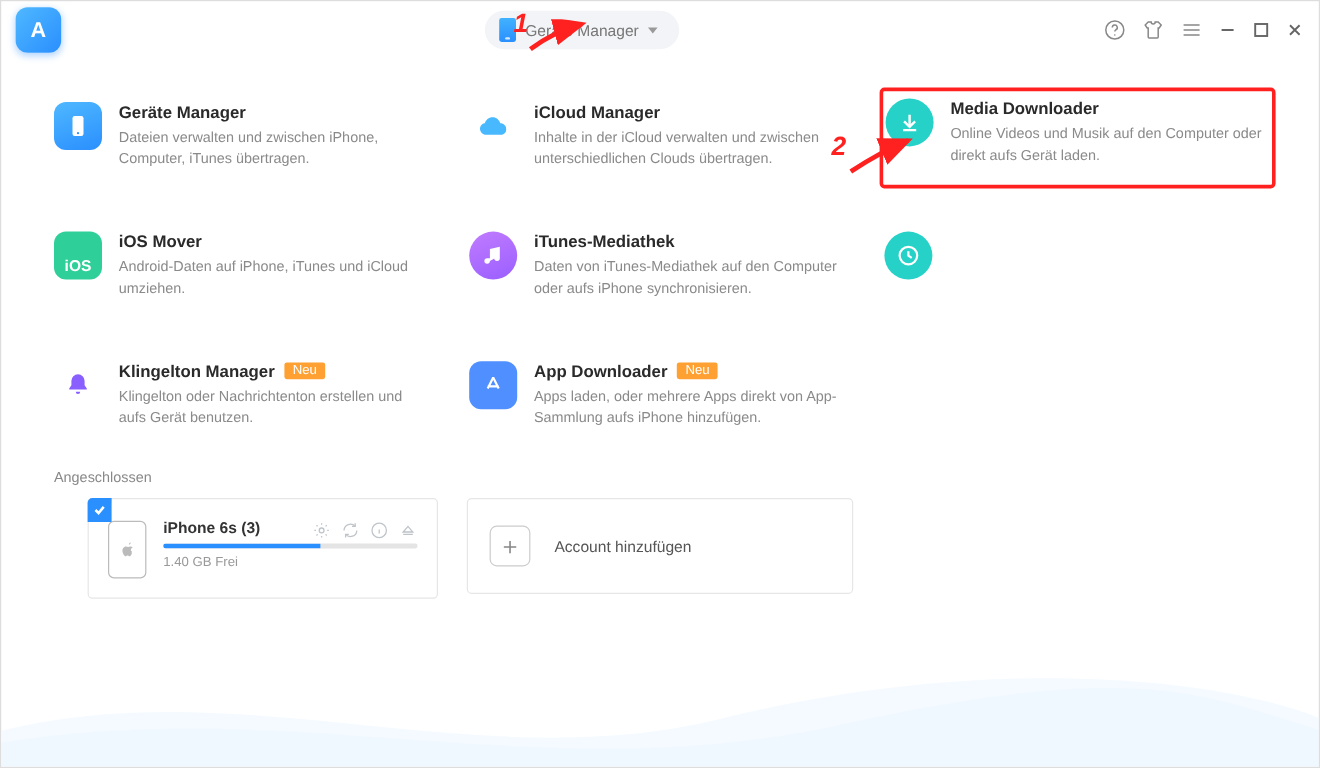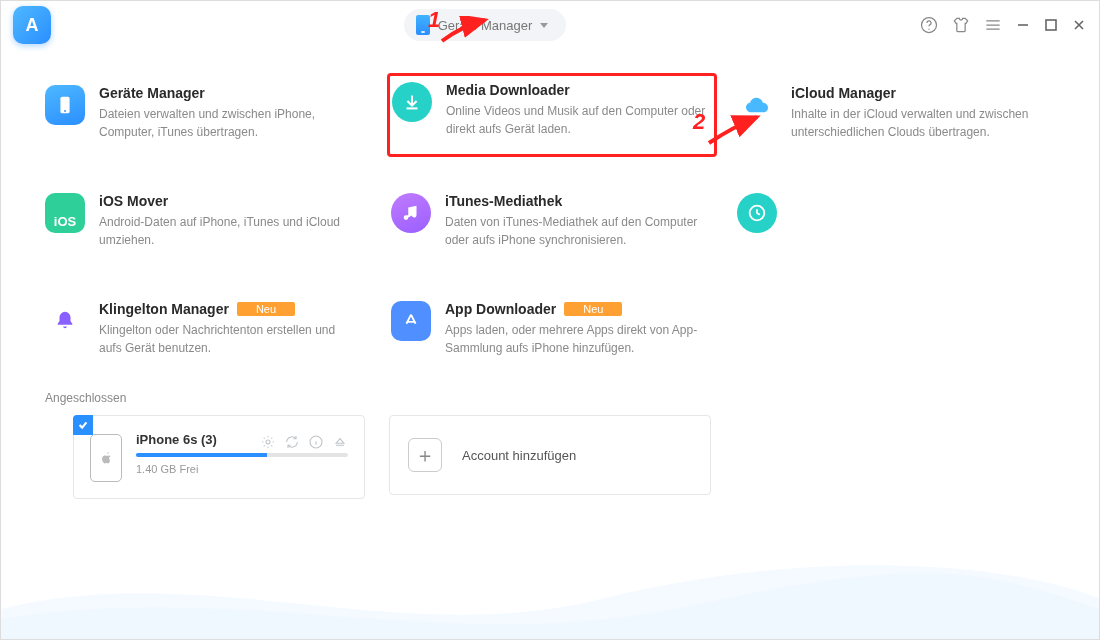--- a/index.html
+++ b/index.html
@@ -19,21 +19,21 @@
   .winbtn svg{width:14px;height:14px;stroke:#666;fill:none;stroke-width:1.6;}
   
   .content{padding:30px 42px 0 42px;}
   .grid{display:grid;grid-template-columns:repeat(3,1fr);column-gap:24px;row-gap:40px;}
   .tile{display:flex;gap:14px;align-items:flex-start;cursor:pointer;padding:6px 6px 6px 2px;border-radius:4px;}
   .tile .iconwrap{width:40px;height:40px;border-radius:10px;display:flex;align-items:center;justify-content:center;flex:0 0 40px;color:#fff;}
   .tile .iconwrap svg{width:22px;height:22px;}
   .tile .txt{flex:1;min-width:0;}
   .tile h3{margin:0 0 4px 0;font-size:14px;font-weight:600;color:#2a2a2a;display:flex;align-items:center;gap:8px;}
   .tile p{margin:0;font-size:12px;color:#8a8a8a;line-height:1.5;}
-  .badge-neu{background:#ffa033;color:#fff;font-size:11px;font-weight:500;padding:1px 19px;border-radius:2px;}
+  .badge-neu{background:#ffa033;color:#fff;font-size:11px;font-weight:500;padding:1px 7px;border-radius:2px;}
   .media-highlight{border:3px solid #ff2020;border-radius:4px;padding:6px 6px 10px 2px;margin:-6px -6px -10px -2px;}
   
   .sect-label{margin:28px 0 10px 2px;font-size:12px;color:#888;}
   .devrow{display:grid;grid-template-columns:repeat(3,1fr);column-gap:24px;}
   .devcard{border:1px solid #e6e6e6;border-radius:4px;padding:14px 16px 16px 16px;display:flex;gap:14px;position:relative;cursor:pointer;margin-left:30px;}
   .devcheck{position:absolute;top:-1px;left:-1px;width:20px;height:20px;background:#2a8fff;border-top-left-radius:4px;display:flex;align-items:center;justify-content:center;}
   .devcheck svg{width:12px;height:12px;stroke:#fff;stroke-width:2.5;fill:none;}
   .dev-phone{width:30px;height:46px;border:1.5px solid #bbb;border-radius:5px;display:flex;align-items:center;justify-content:center;margin-top:4px;}
   .dev-phone svg{width:14px;height:14px;fill:#bbb;}
   .devtxt{flex:1;}
@@ -113,43 +113,43 @@
               <circle cx="12" cy="18.5" r="1" fill="#2a8fff"></circle>
             </svg>
       </div>
       <div class="txt">
         <h3>Geräte Manager</h3>
         <p>Dateien verwalten und zwischen iPhone, Computer, iTunes übertragen.</p>
       </div>
     </div>
 
 
+    <div class="tile">
+      <div class="iconwrap" style="background:transparent;">
+        <svg viewBox="0 0 48 32" width="40" height="30">
+              <path fill="#49b9ff" d="M38 32H11C5 32 0 27 0 21c0-5 4-10 9-10 1-6 7-11 14-11 7 0 12 5 14 11 6 0 11 5 11 11 0 5-4 10-10 10z"></path>
+            </svg>
+      </div>
+      <div class="txt">
+        <h3>iCloud Manager</h3>
+        <p>Inhalte in der iCloud verwalten und zwischen unterschiedlichen Clouds übertragen.</p>
+      </div>
+    </div>
+
     <div class="tile media-highlight">
       <div class="iconwrap" style="background:#26d2c7;border-radius:50%;">
         <svg viewBox="0 0 24 24" fill="none" stroke="#fff" stroke-width="2.2">
               <path d="M12 5v10"></path>
               <path d="M7 11l5 5 5-5"></path>
               <path d="M6 19h12"></path>
             </svg>
       </div>
       <div class="txt">
         <h3>Media Downloader</h3>
         <p>Online Videos und Musik auf den Computer oder direkt aufs Gerät laden.</p>
-      </div>
-    </div>
-
-    <div class="tile">
-      <div class="iconwrap" style="background:transparent;">
-        <svg viewBox="0 0 48 32" width="40" height="30">
-              <path fill="#49b9ff" d="M38 32H11C5 32 0 27 0 21c0-5 4-10 9-10 1-6 7-11 14-11 7 0 12 5 14 11 6 0 11 5 11 11 0 5-4 10-10 10z"></path>
-            </svg>
-      </div>
-      <div class="txt">
-        <h3>iCloud Manager</h3>
-        <p>Inhalte in der iCloud verwalten und zwischen unterschiedlichen Clouds übertragen.</p>
       </div>
     </div>
 
     <div class="tile">
       <div class="iconwrap" style="background:#2fcf9a;">
         <span style="color:#fff;font-weight:700;font-size:13px;margin-top:17px;">iOS</span>
       </div>
       <div class="txt">
         <h3>iOS Mover</h3>
         <p>Android-Daten auf iPhone, iTunes und iCloud umziehen.</p>

